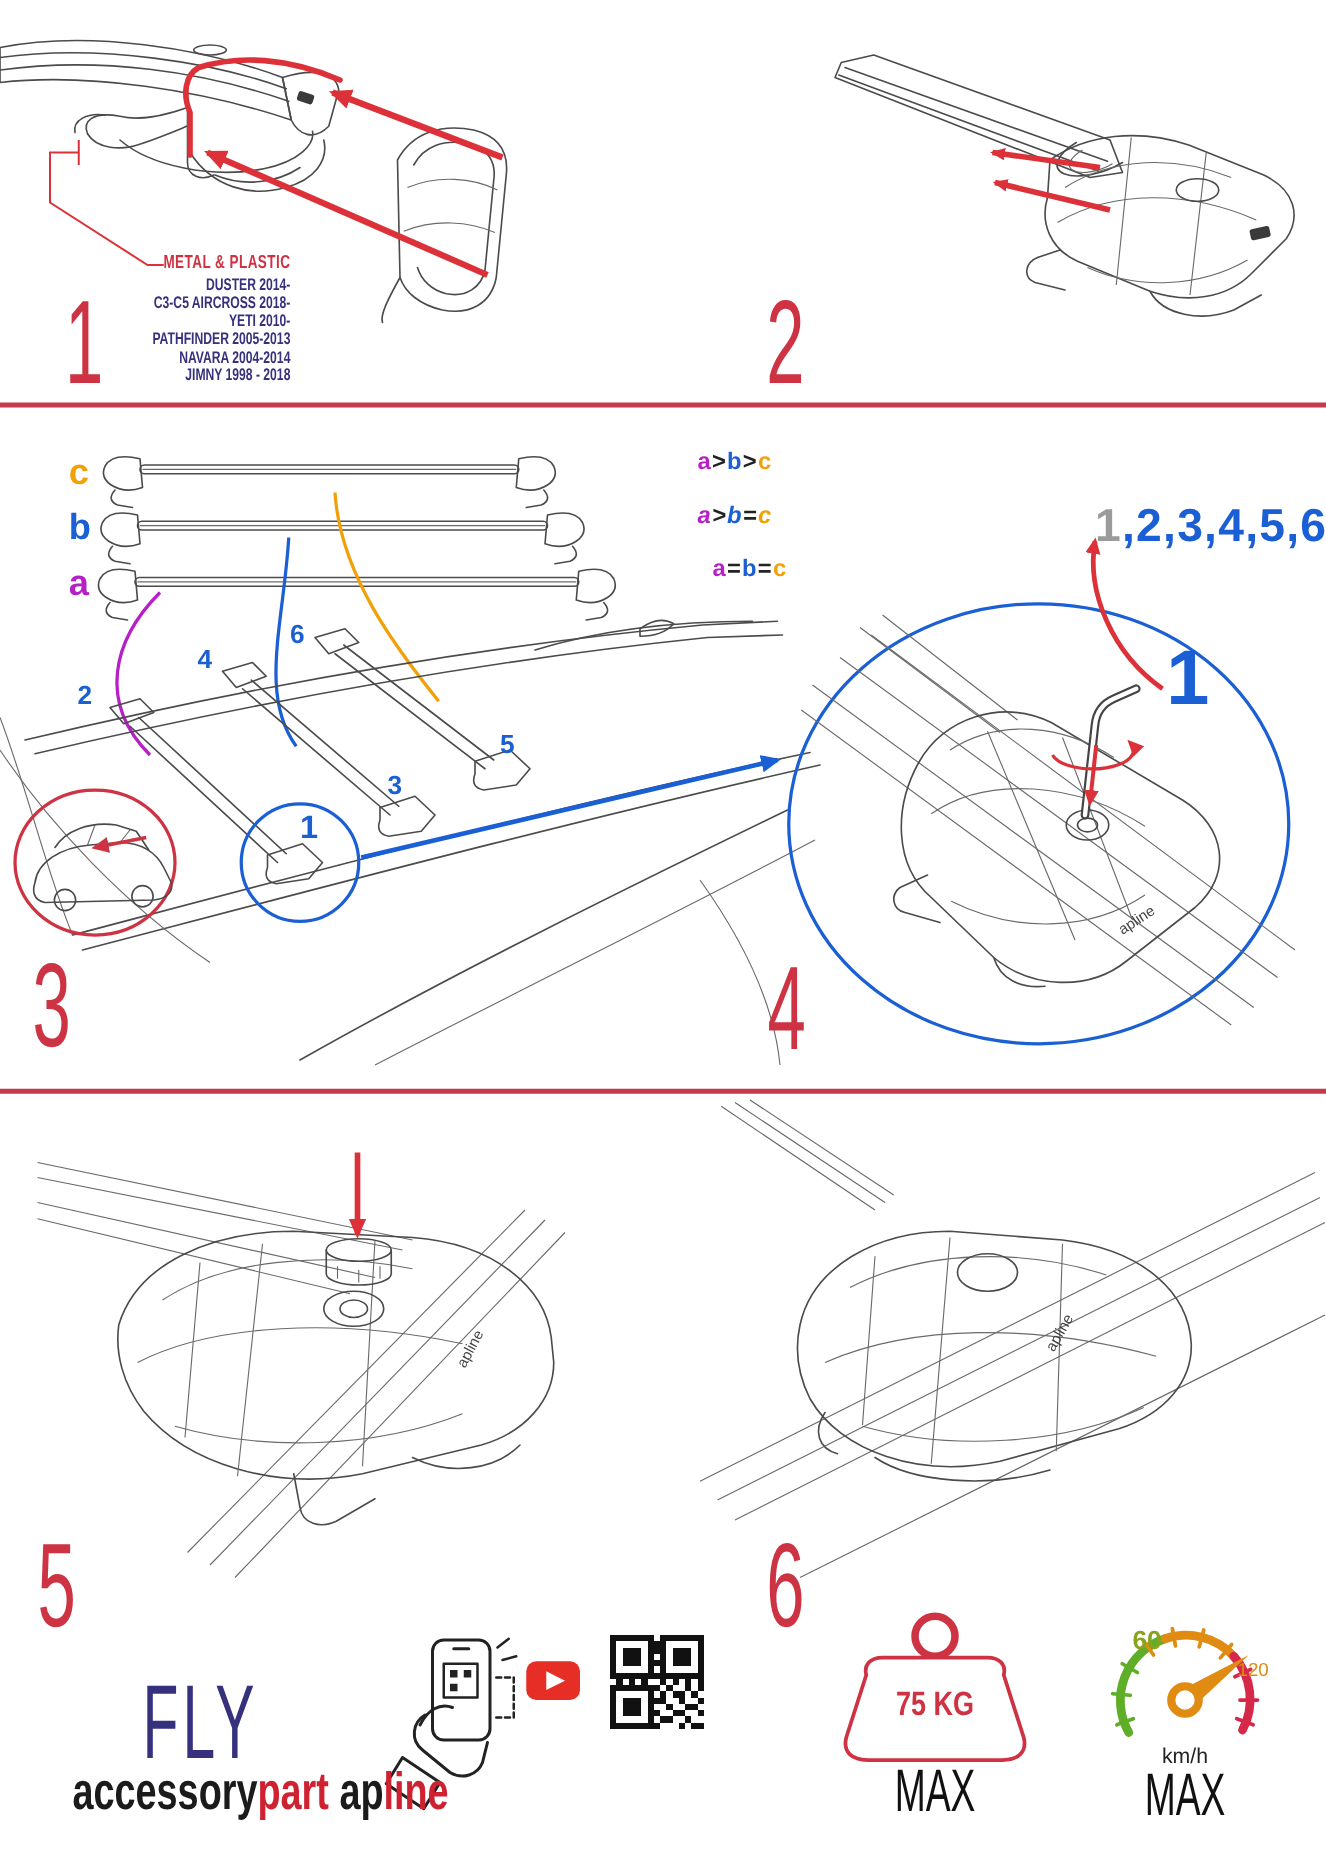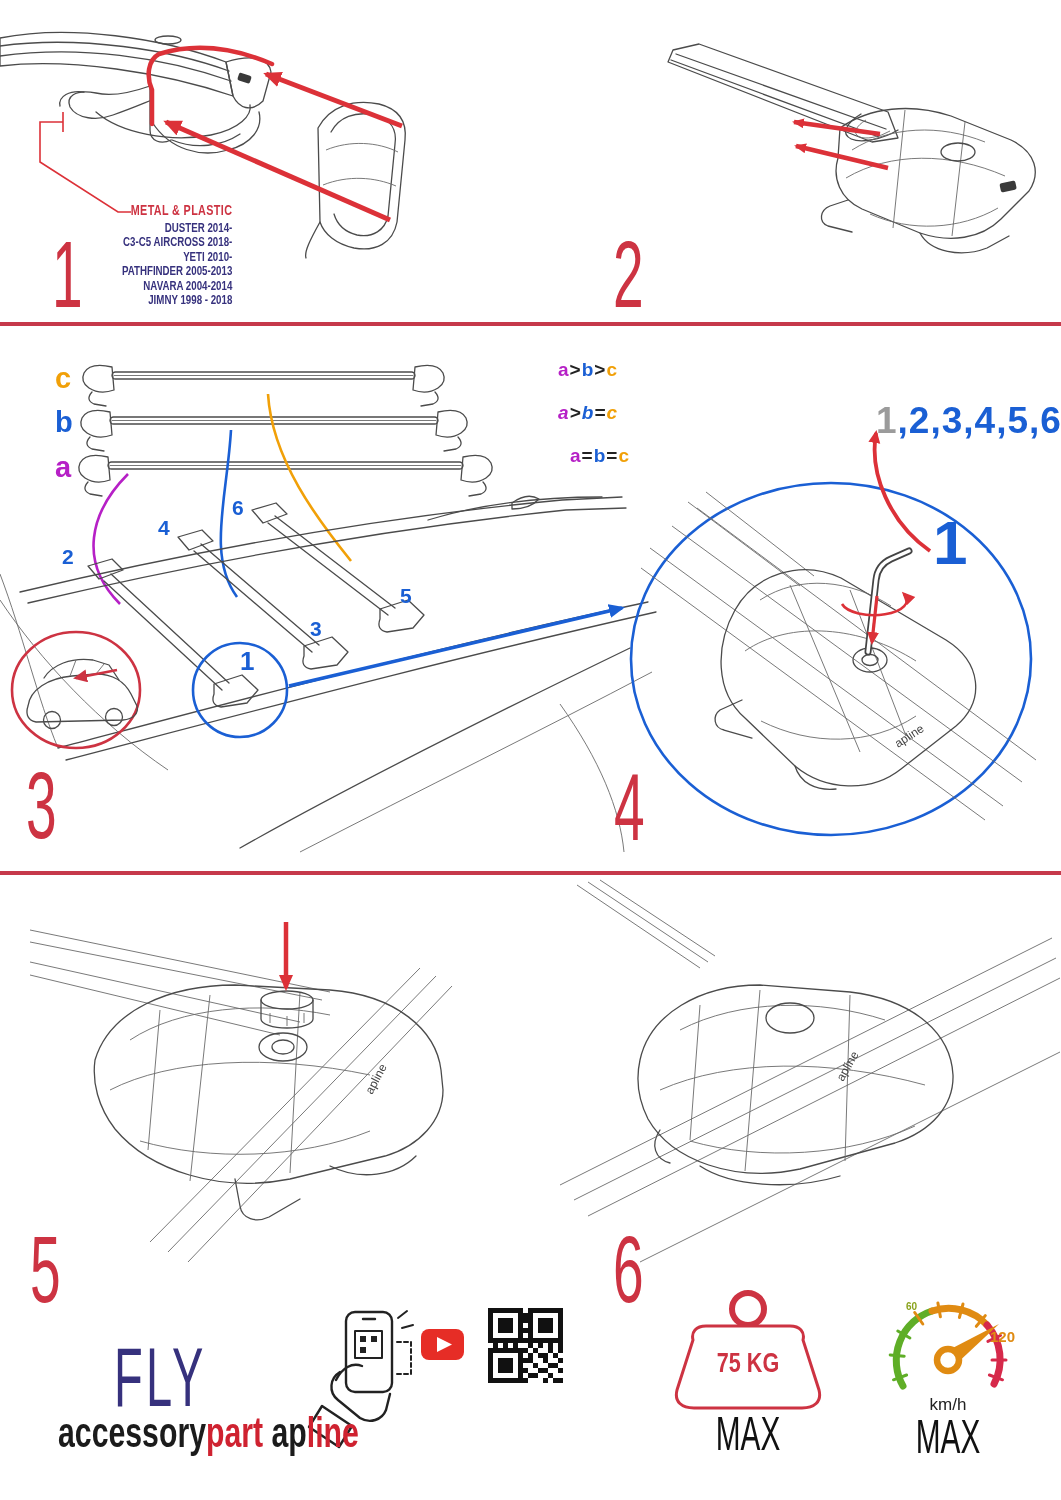--- a/index.html
+++ b/index.html
@@ -25,22 +25,22 @@
   .fly{position:absolute;font-size:84px;font-weight:500;color:#36317d;letter-spacing:6px;
        transform:scaleX(.56);transform-origin:left top;line-height:.9;}
   .brandline{position:absolute;font-size:42px;font-weight:700;transform:scaleX(.72);
              transform-origin:left top;white-space:nowrap;letter-spacing:0;line-height:1;}
   .brandline .blk{color:#1b1b1b;} .brandline .red{color:#cf2230;}
   .kg{position:absolute;font-size:27px;font-weight:700;color:#cd3342;transform:scaleX(.8);
       transform-origin:center top;text-align:center;white-space:nowrap;}
   .max{position:absolute;font-size:48px;font-weight:400;color:#111;transform:scaleX(.62);
        transform-origin:center top;text-align:center;line-height:1;}
   .kmh{position:absolute;font-size:17px;color:#222;text-align:center;}
-  .spd60{position:absolute;font-size:10px;font-weight:700;color:#8aa31e;}
-  .spd120{position:absolute;font-size:15px;font-weight:700;color:#e08b12;}
+  .spd60{position:absolute;font-size:21px;font-weight:700;color:#8aa31e;}
+  .spd120{position:absolute;font-size:15px;font-weight:400;color:#e08b12;}
 </style>
 </head>
 <body>
 
 <div class="page">
 
   <svg width="1061" height="322" viewBox="0 0 1061 322" style="top:0">
     <defs>
       <marker id="mA" markerUnits="userSpaceOnUse" markerWidth="20" markerHeight="18" refX="15" refY="8" orient="auto">
         <path d="M0,0L18,8L0,16z" fill="#dc3138"></path>

